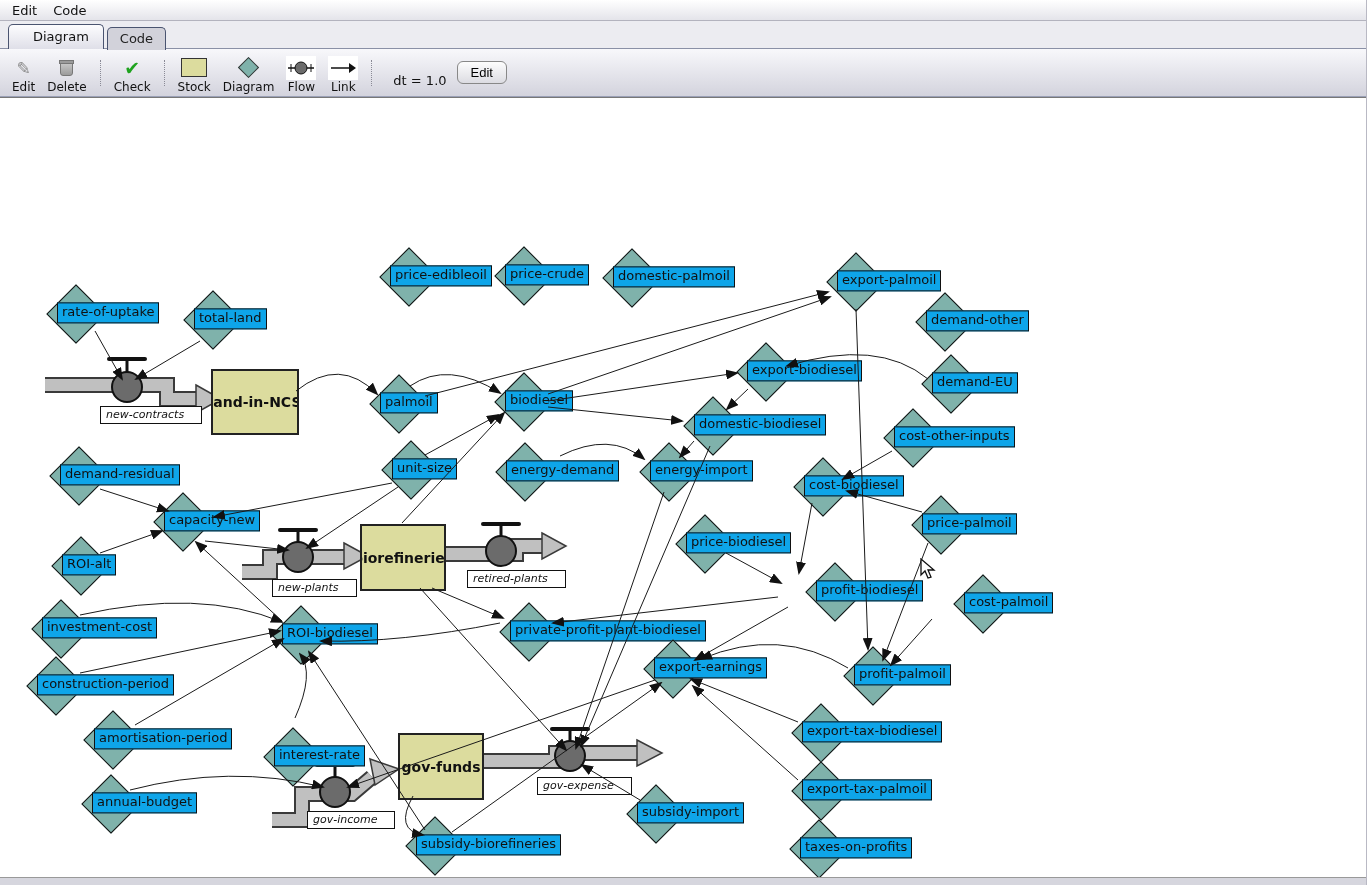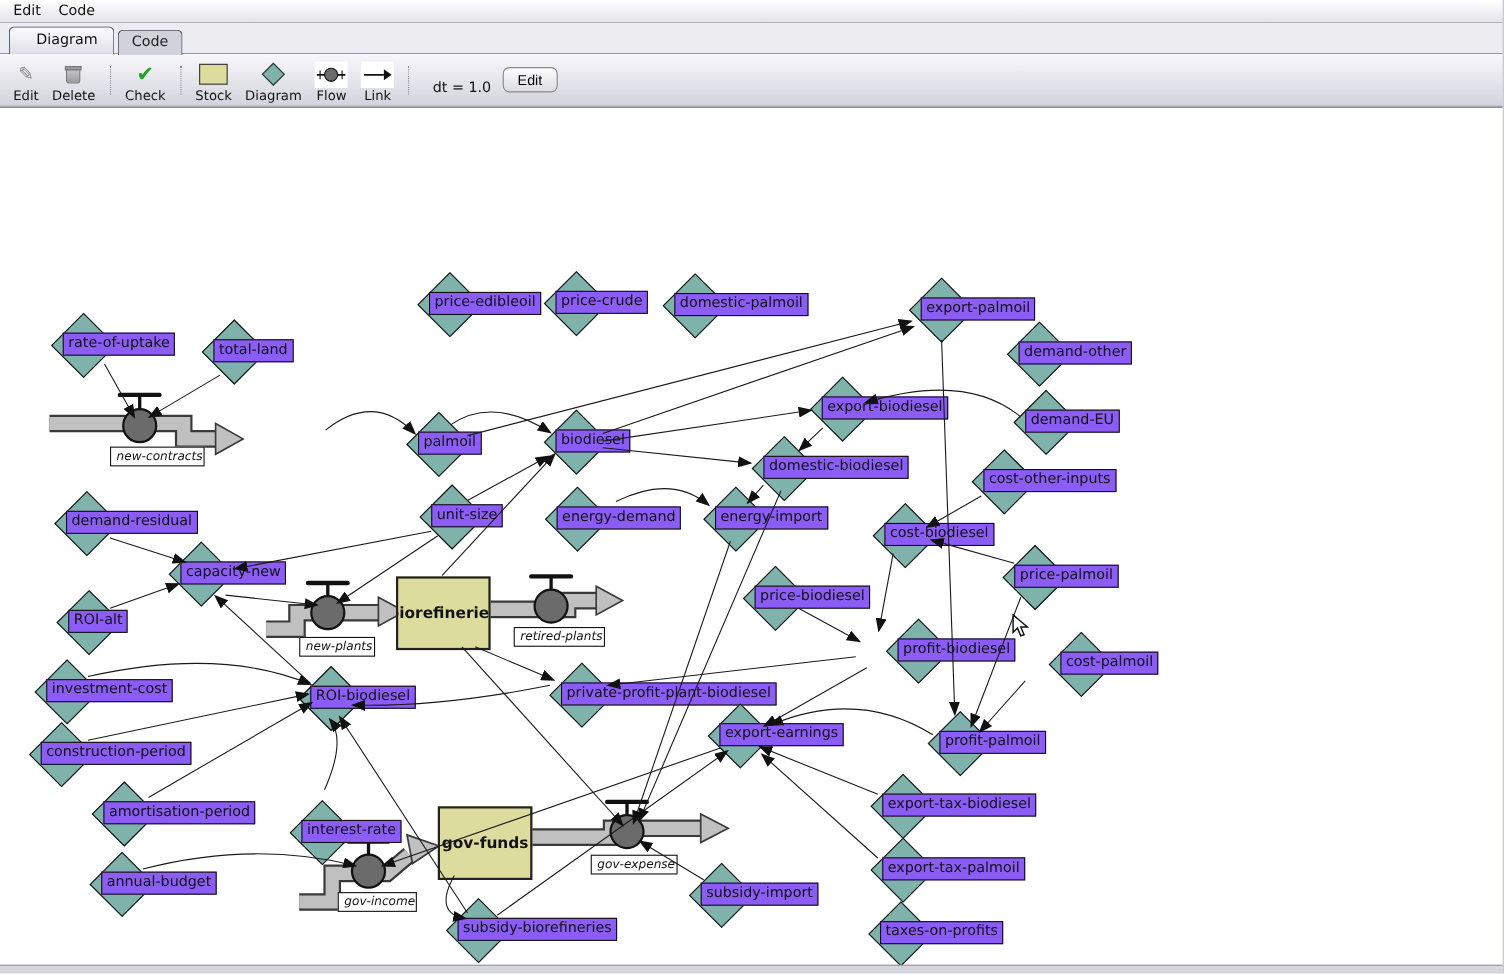--- a/index.html
+++ b/index.html
@@ -44,27 +44,27 @@
           border-top:1px solid #777;overflow:hidden;}
   .bottomstrip{position:absolute;left:0;top:877px;width:1367px;height:8px;
                background:#d6d6de;border-top:1px solid #999;}
   svg.layer{position:absolute;left:0;top:0;pointer-events:none;}
   #pipes{z-index:1;}
   #links{z-index:3;}
   .vnode{position:absolute;width:40px;height:40px;z-index:2;}
   .vdiamond{position:absolute;left:0;top:0;width:40px;height:40px;background:#7fb2ab;
             border:1px solid #111;transform:rotate(45deg);}
   .vlabel{position:absolute;left:2px;top:50%;transform:translateY(-50%);
-          background:#8b5cf6;border:1px solid #111;padding:1px 4px 2px 4px;font-size:13px;
+          background:#0ea5e9;border:1px solid #111;padding:1px 4px 2px 4px;font-size:13px;
           white-space:nowrap;line-height:1.25;}
   .stock{position:absolute;background:#dcdc9e;border:2px solid #222;z-index:2;
          display:flex;align-items:center;justify-content:center;font-weight:bold;
          font-size:14px;white-space:nowrap;overflow:hidden;}
   .flabel{position:absolute;background:#fff;border:1px solid #111;font-style:italic;
-          font-size:11px;padding:1px 1px 2px 5px;white-space:nowrap;z-index:2;}
+          font-size:11px;padding:1px 17px 2px 5px;white-space:nowrap;z-index:2;}
   .cursor{position:absolute;z-index:5;}
 </style>
 </head>
 <body>
 
 <div class="menubar">
   <span class="menu-item">Edit</span>
   <span class="menu-item">Code</span>
 </div>
 
@@ -165,20 +165,21 @@
     <g>
       <polyline points="480,663 556,663 556,655 640,655" fill="none" stroke="#3a3a3a" stroke-width="16"></polyline>
       <polyline points="480,663 556,663 556,655 640,655" fill="none" stroke="#c0c0c0" stroke-width="12"></polyline>
       <polygon points="637,642 662,655 637,668" fill="#c0c0c0" stroke="#3a3a3a" stroke-width="1.5"></polygon>
       <line x1="570" y1="645" x2="570" y2="632" stroke="#111" stroke-width="3"></line>
       <line x1="552" y1="631" x2="588" y2="631" stroke="#111" stroke-width="4" stroke-linecap="round"></line>
       <circle cx="570" cy="658" r="15" fill="#6b6b6b" stroke="#111" stroke-width="2"></circle>
     </g>
   </svg>
 
+  <div class="stock" style="left:211px;top:271px;width:84px;height:62px">land-in-NCS</div>
   <div class="stock" style="left:360px;top:426px;width:82px;height:63px">biorefineries</div>
   <div class="stock" style="left:398px;top:635px;width:82px;height:63px">gov-funds</div>
 
   <div class="flabel" style="left:100px;top:308px">new-contracts</div>
   <div class="flabel" style="left:272px;top:481px">new-plants</div>
   <div class="flabel" style="left:467px;top:472px">retired-plants</div>
   <div class="flabel" style="left:307px;top:713px">gov-income</div>
   <div class="flabel" style="left:537px;top:679px">gov-expense</div>
 
   <div class="vnode" style="left:55px;top:195px">

